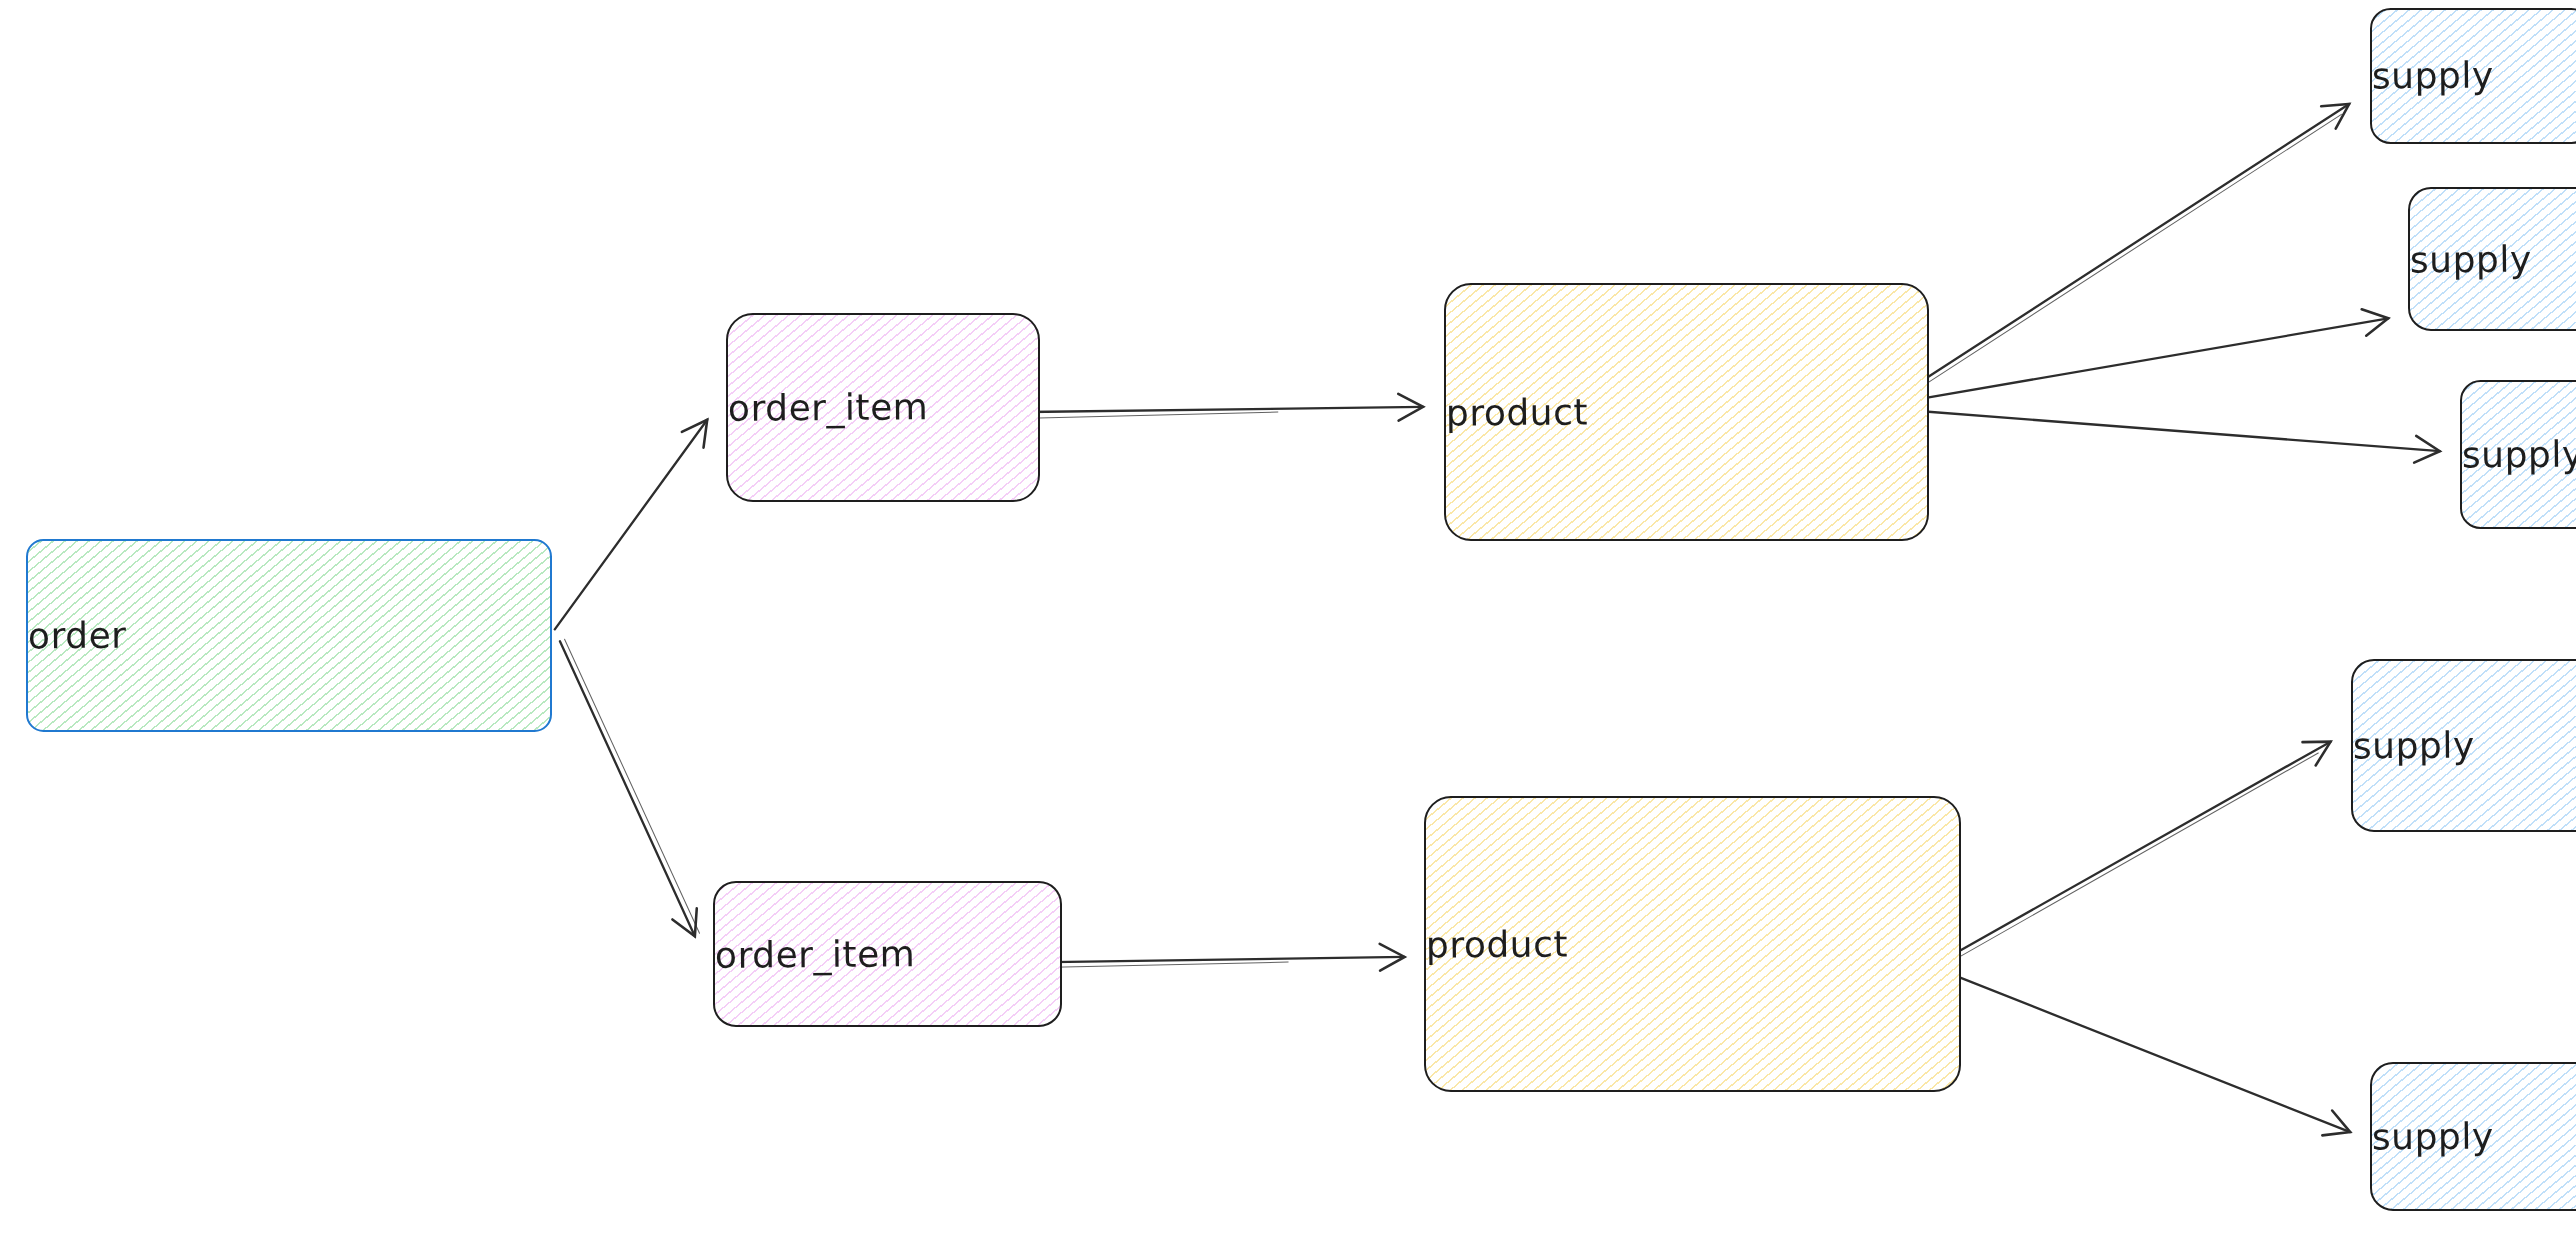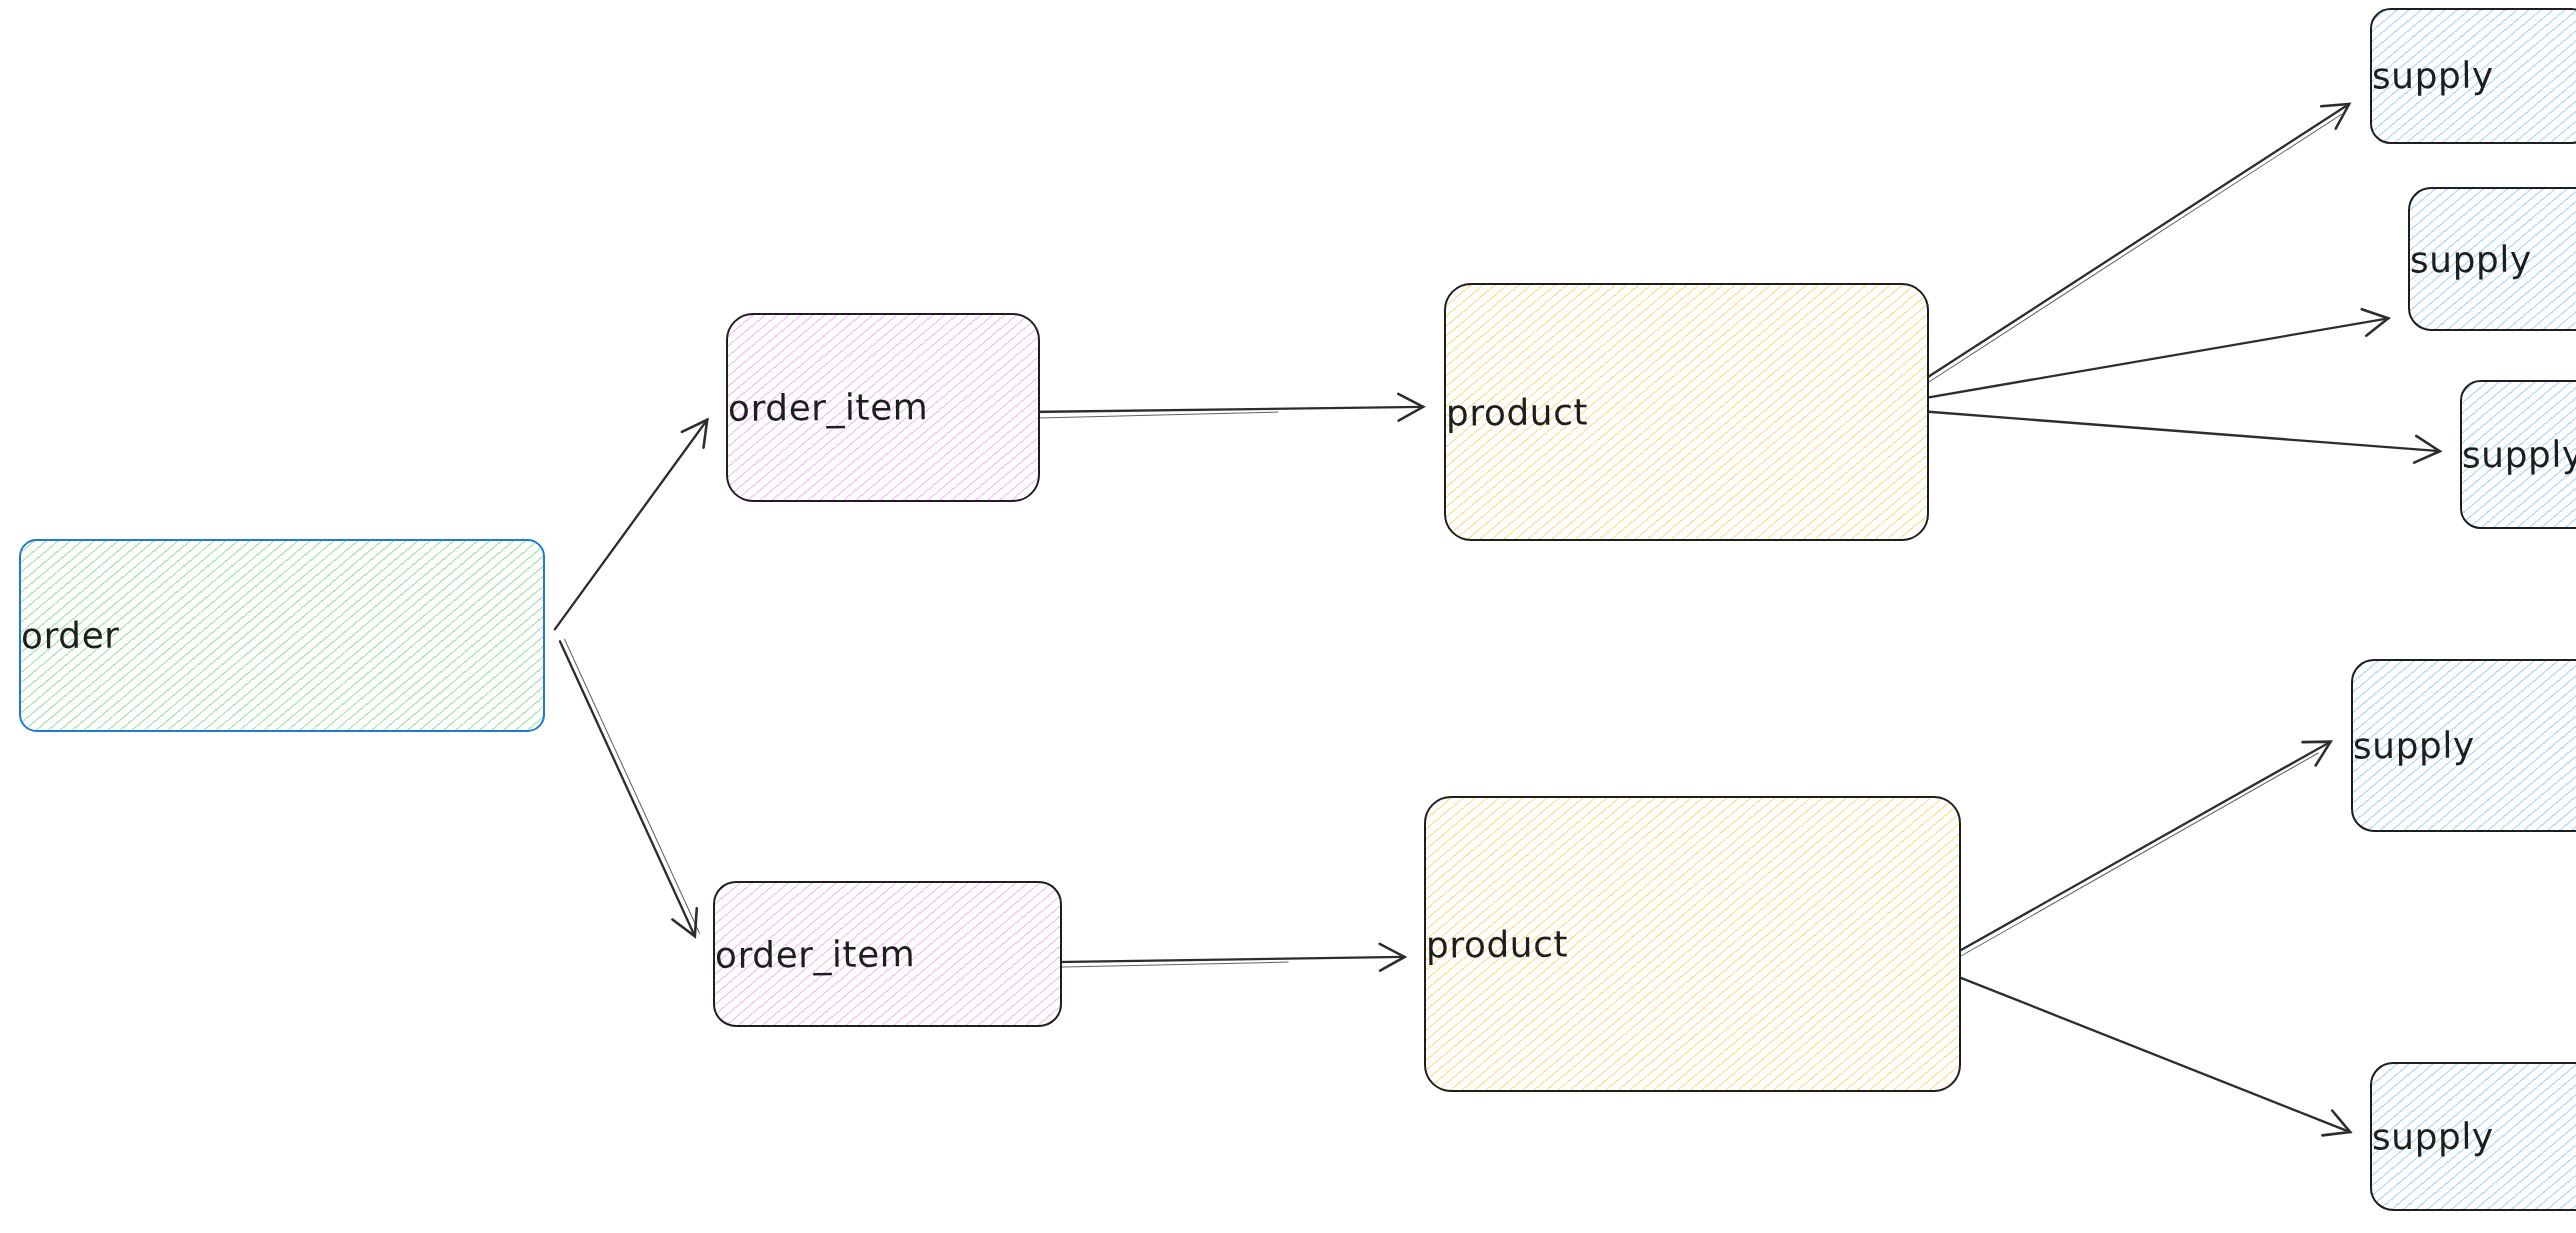--- a/index.html
+++ b/index.html
@@ -42,21 +42,21 @@
   }
   .node .label {
     font-size: 36px;
     letter-spacing: 0.5px;
     color: #1e1e1e;
     transform: rotate(-0.5deg);
     white-space: nowrap;
   }
 
   
-  #n-order        { left:4px;   top:539px; width:526px; height:193px; border-radius:17.5px;
+  #n-order        { left:11px;   top:539px; width:526px; height:193px; border-radius:17.5px;
                     --bc:#2079d0; --hc:rgba(125,214,140,0.55); }
   #n-order-item-1 { left:711px; top:313px;  width:314px;  height:189px; border-radius:27px;
                     --bc:#1e1e1e; --hc:rgba(233,157,238,0.50); }
   #n-order-item-2 { left:698px; top:881px; width:349px;  height:146px; border-radius:23px;
                     --bc:#1e1e1e; --hc:rgba(233,157,238,0.50); }
   #n-product-1    { left:1429px; top:283px;  width:485px;  height:258px; border-radius:27px;
                     --bc:#1e1e1e; --hc:rgba(246,211,95,0.55); }
   #n-product-2    { left:1409px; top:796px; width:537px; height:296px; border-radius:27px;
                     --bc:#1e1e1e; --hc:rgba(246,211,95,0.55); }
   #n-supply-1     { left:2355px; top:7.7px;   width:222px;  height:136px; border-radius:20.6px;

